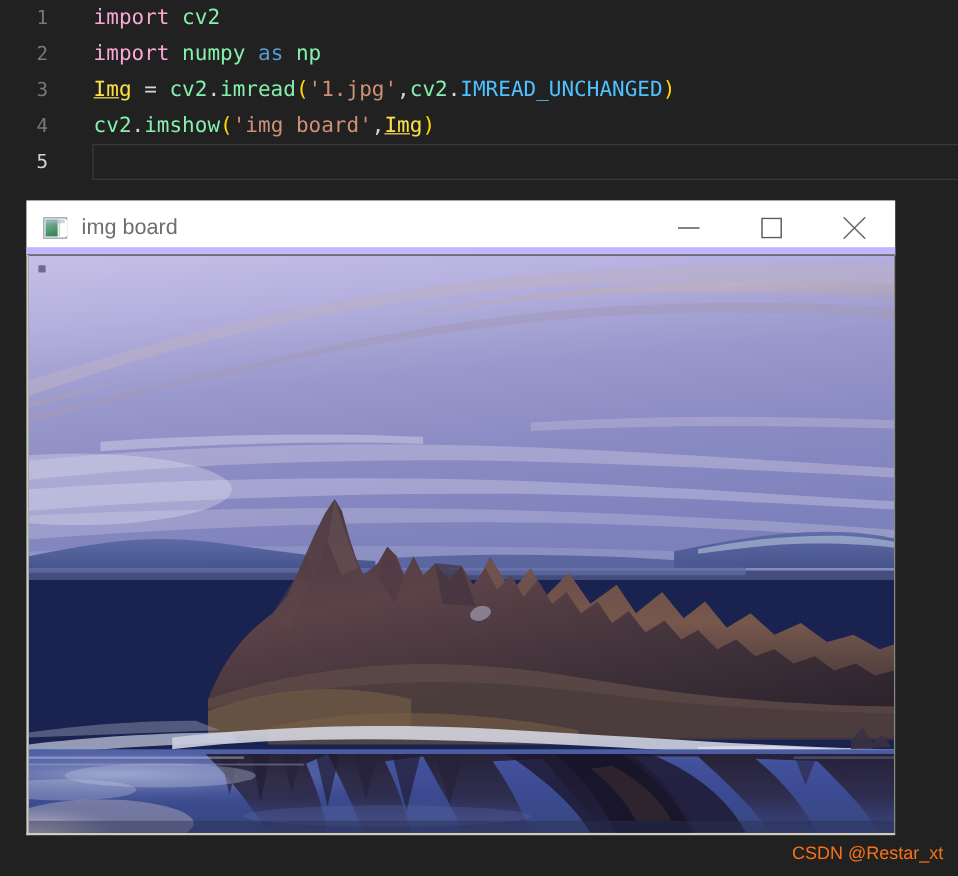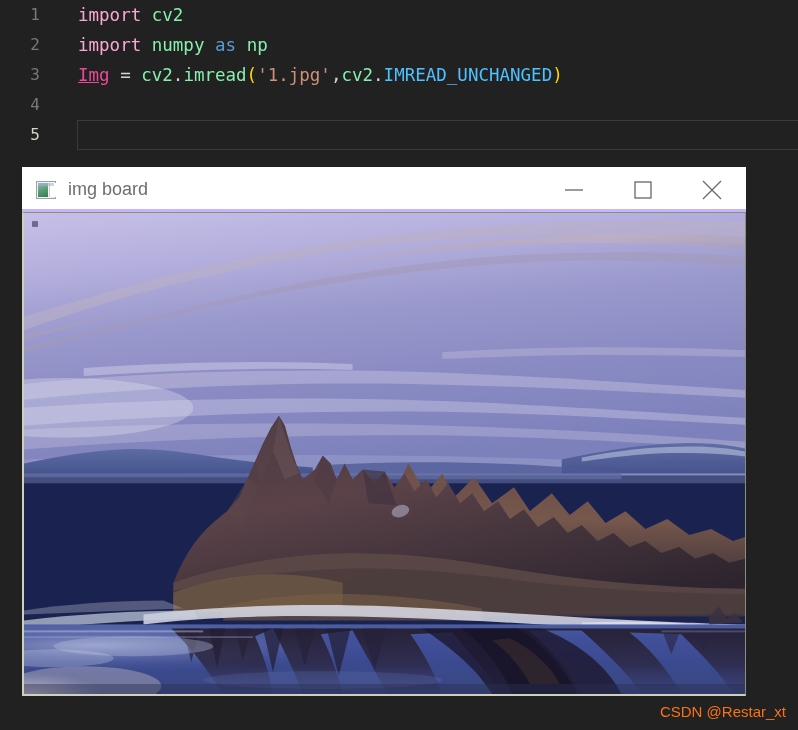--- a/index.html
+++ b/index.html
@@ -56,38 +56,38 @@
     border-top: 1px solid #3a3a3a;
     border-bottom: 1px solid #3a3a3a;
     border-left: 1px solid #3a3a3a;
     pointer-events: none;
   }
 
   
   .t-kw   { color: #f9a8d4; }
   .t-mod  { color: #86efac; }
   .t-as   { color: #569cd6; }
-  .t-var  { color: #ec4899; text-decoration: underline; }
+  .t-var  { color: #fde047; text-decoration: underline; }
   .t-op   { color: #d4d4d4; }
   .t-fn   { color: #86efac; }
   .t-punc { color: #ffd700; }
   .t-str  { color: #ce9178; }
   .t-const{ color: #4fc1ff; }
   .t-num  { color: #b5cea8; }
   .t-comma{ color: #d4d4d4; }
 
   
   .img-window {
     position: absolute;
     left: 22px;
     top: 167px;
     width: 724px;
     height: 46px;
     background: #ffffff;
-    border-bottom: 4px solid #c4b5fd;
+    border-bottom: 7px solid #c4b5fd;
     box-sizing: border-box;
   }
   .titlebar {
     position: relative;
     height: 45px;
     display: flex;
     align-items: center;
   }
   .win-icon {
     position: relative;
@@ -181,21 +181,21 @@
   }
 </style>
 </head>
 <body>
 
 <div class="editor">
   <div id="code-lines">
       <div class="code-line"><div class="gutter">1</div><div class="code-text"><span class="t-kw">import</span><span class="t-op"> </span><span class="t-mod">cv2</span></div></div>
       <div class="code-line"><div class="gutter">2</div><div class="code-text"><span class="t-kw">import</span><span class="t-op"> </span><span class="t-mod">numpy</span><span class="t-op"> </span><span class="t-as">as</span><span class="t-op"> </span><span class="t-mod">np</span></div></div>
       <div class="code-line"><div class="gutter">3</div><div class="code-text"><span class="t-var">Img</span><span class="t-op"> = </span><span class="t-mod">cv2</span><span class="t-op">.</span><span class="t-fn">imread</span><span class="t-punc">(</span><span class="t-str">'1.jpg'</span><span class="t-comma">,</span><span class="t-mod">cv2</span><span class="t-op">.</span><span class="t-const">IMREAD_UNCHANGED</span><span class="t-punc">)</span></div></div>
-      <div class="code-line"><div class="gutter">4</div></div>
+      <div class="code-line"><div class="gutter">4</div><div class="code-text"><span class="t-mod">cv2</span><span class="t-op">.</span><span class="t-fn">imshow</span><span class="t-punc">(</span><span class="t-str">'img board'</span><span class="t-comma">,</span><span class="t-var">Img</span><span class="t-punc">)</span></div></div>
       <div class="code-line current"><div class="line-highlight"></div><div class="gutter">5</div></div>
     </div>
 </div>
 
 <div class="img-window">
   <div class="titlebar">
     <div class="win-icon">
       <div class="pane-l"></div>
       <div class="pane-r"></div>
       <div class="strip"></div>

